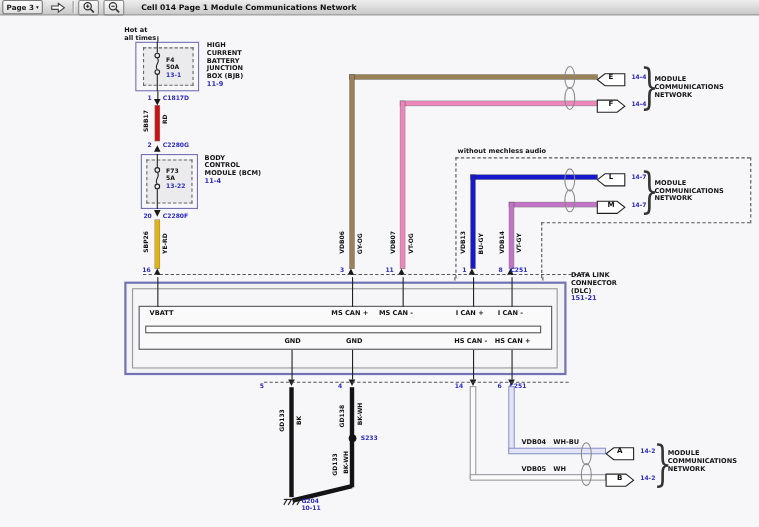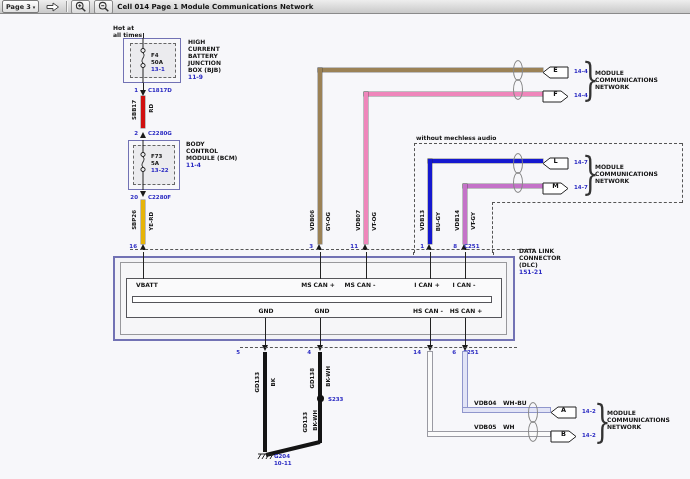--- a/index.html
+++ b/index.html
@@ -8,21 +8,21 @@
   
   #toolbar{position:absolute;top:0;left:0;right:0;height:14px;box-sizing:border-box;
     background:linear-gradient(#eeeeee,#c9c9c9);border-bottom:1px solid #8a8a8a;
     display:flex;align-items:center;gap:4px;padding:0 2px}
   .pagesel{display:flex;align-items:center;gap:2px;height:11px;padding:0 3px;
     background:linear-gradient(#ffffff,#e0e0e0);border:1px solid #7a7a7a;border-radius:2px;
     font-size:6.5px;font-weight:bold;color:#222}
   .tbtn{display:flex;align-items:center;justify-content:center;width:17px;height:12px;
     background:linear-gradient(#fbfbfb,#d9d9d9);border:1px solid #8a8a8a;border-radius:2px}
   .tsep{width:1px;height:11px;background:#9a9a9a;box-shadow:1px 0 0 #f5f5f5}
-  .ttitle{font-size:7px;font-weight:bold;color:#111;margin-left:0;white-space:nowrap}
+  .ttitle{font-size:7px;font-weight:bold;color:#111;margin-left:11px;white-space:nowrap}
   
   .t6{position:absolute;font:bold 6px "DejaVu Sans",sans-serif;color:#141414;white-space:nowrap;line-height:1.1}
   .t55{position:absolute;font:bold 5.5px "DejaVu Sans",sans-serif;color:#141414;white-space:nowrap;line-height:1.1}
   .blue{color:var(--ref-blue)}
   .ctr{transform:translateX(-50%)}
   .ra{transform:translateX(-100%)}
   .vt{position:absolute;writing-mode:vertical-rl;transform:rotate(180deg);
       font:bold 5.5px "DejaVu Sans",sans-serif;color:#141414;white-space:nowrap}
   
   .bx{position:absolute;box-sizing:border-box}

